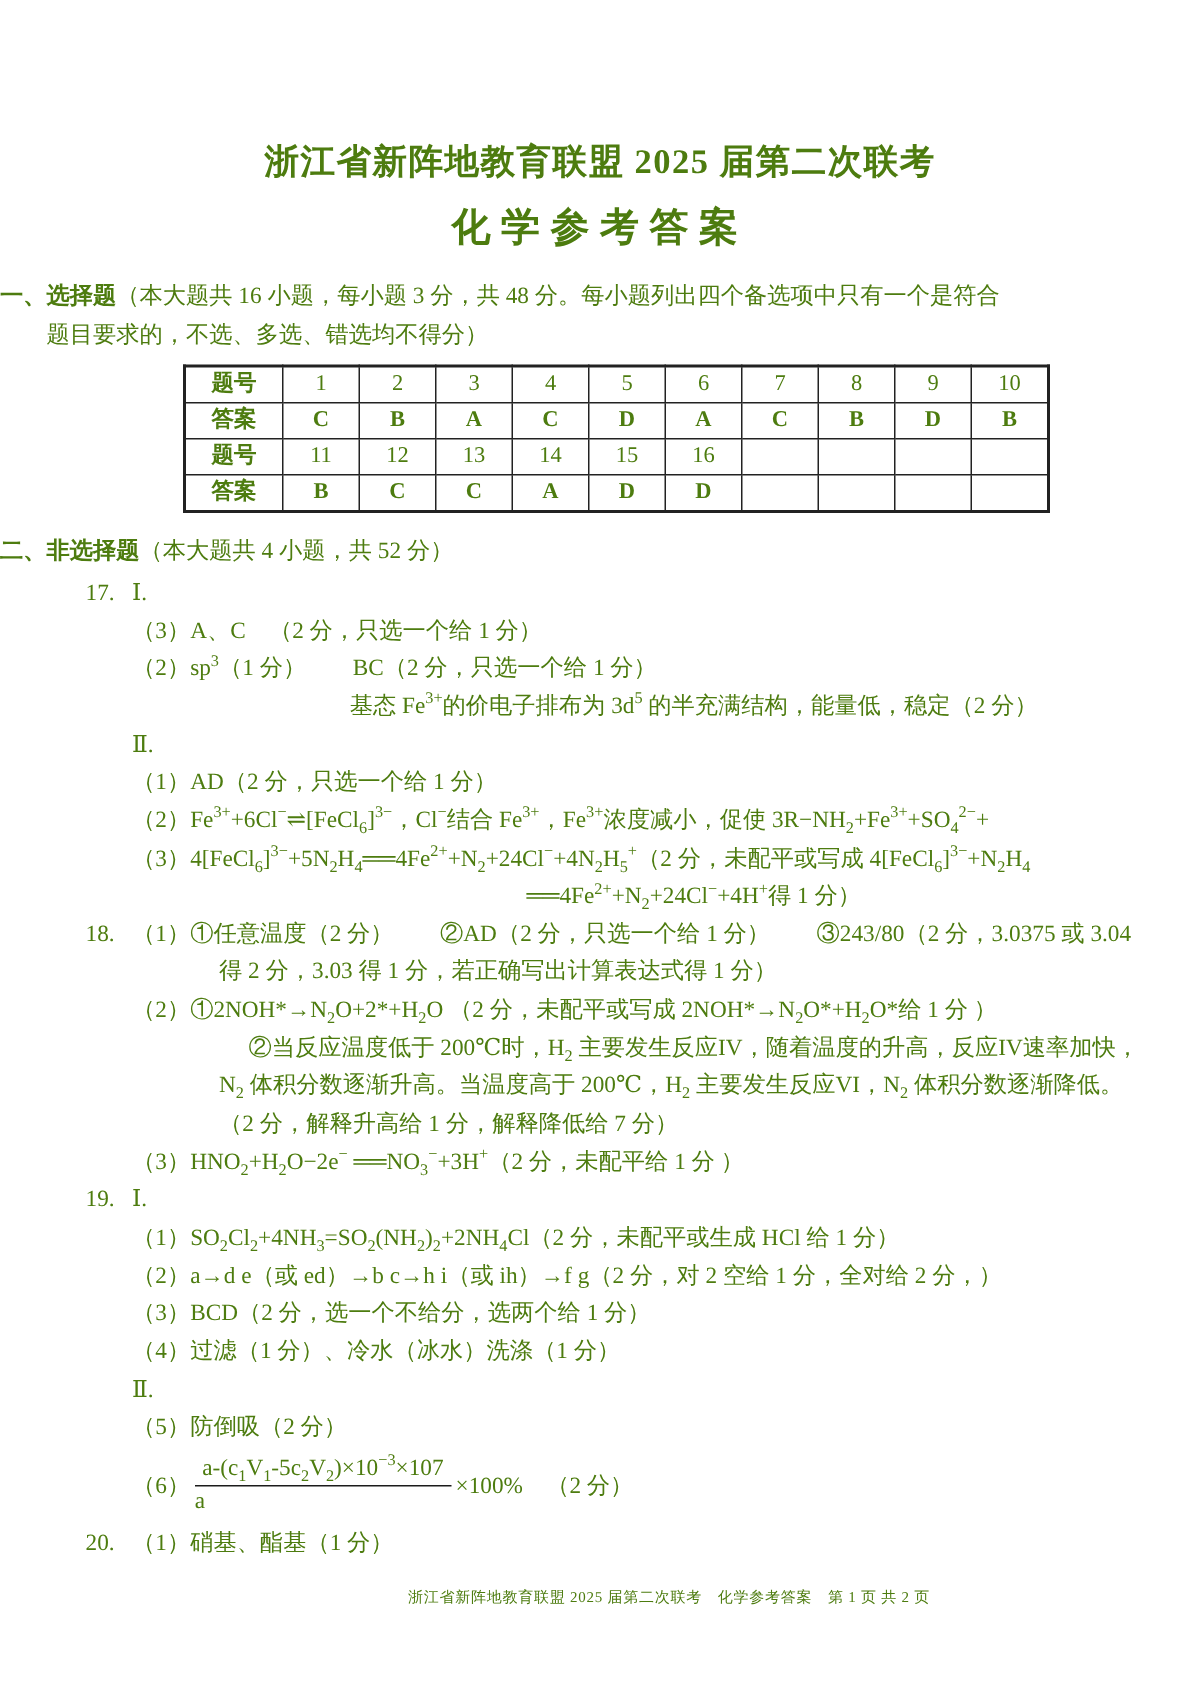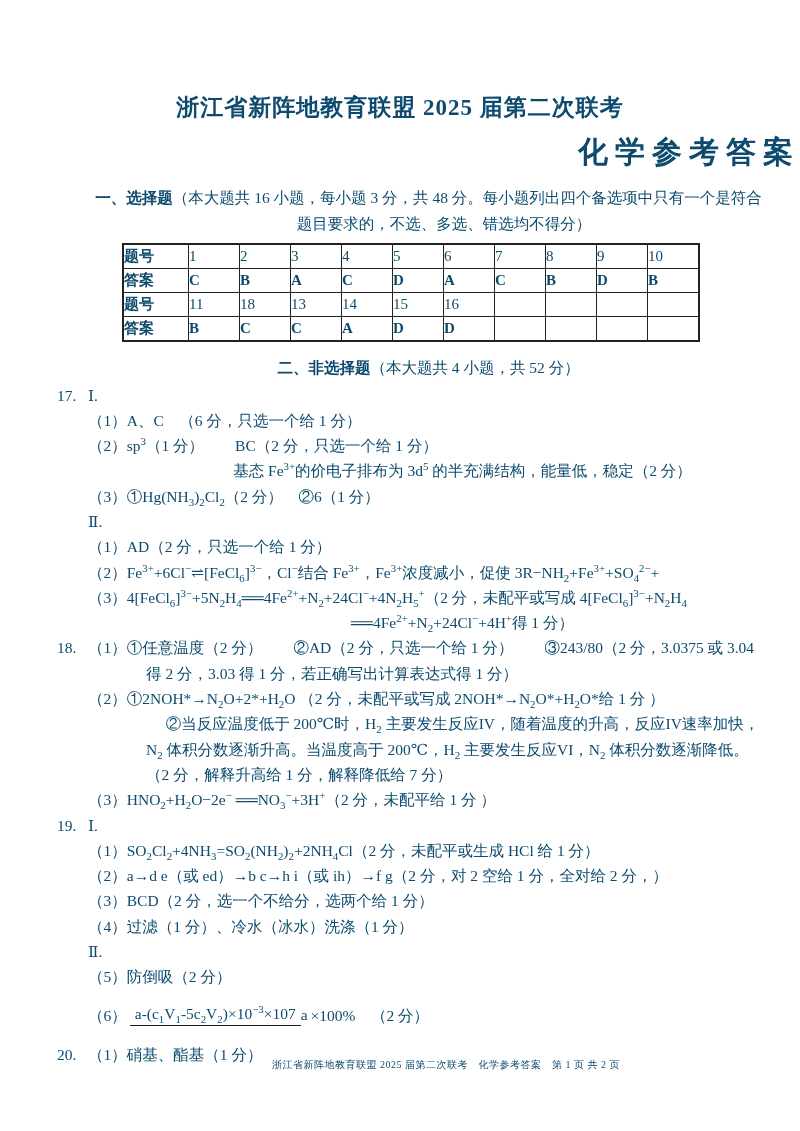--- a/index.html
+++ b/index.html
@@ -2,72 +2,72 @@
 <html><head>
 <meta charset="utf-8">
 <style>
   html,body{margin:0;padding:0;background:#ffffff;}
   .page{
     position:relative;
     width:800px;height:1131px;
     background:#ffffff;
     overflow:hidden;
     font-family:"Liberation Serif","DejaVu Serif",serif;
-    color:#0c4a6e;
+    color:#4d7c0f;
   }
   .title{
     margin:94px 0 0 0;
     text-align:center;
     font-size:23px;
     font-weight:bold;
     letter-spacing:1px;
     line-height:28px;
   }
   .subtitle{
     margin:12px 0 0 0;
-    text-align:right;
-    font-size:30px;
+    text-align:center;
+    font-size:26px;
     font-weight:bold;
     letter-spacing:7px;
     line-height:36px;
   }
-  .sec{margin-left:57px;font-size:15.5px;line-height:25.5px;white-space:nowrap;text-align:center;}
+  .sec{font-size:15.5px;line-height:25.5px;white-space:nowrap;}
   .sec1{margin-top:15px;}
   .sec1 .cont{margin-left:31px;}
   .sec2{margin-top:13px;}
   .b{font-weight:bold;}
   table.anstable{
     margin:7px 0 0 122px;
     border-collapse:collapse;
     border:2px solid #222;
     font-size:15px;
   }
   table.anstable td{
     border:1.5px solid #222;
     width:50px;height:23px;
-    text-align:left;vertical-align:middle;
+    text-align:center;vertical-align:middle;
     padding:0;line-height:1;
   }
   table.anstable td.hdr{width:64px;font-weight:bold;}
   table.anstable td.ans{font-weight:bold;}
   .answers{margin-top:2px;font-size:15.5px;}
   .line{
     position:relative;
     height:25.3px;line-height:25.3px;
     white-space:nowrap;
   }
   .i1{margin-left:88px;}
   .i2{margin-left:125px;text-align:center;}
   .i3{margin-left:146px;}
   .qlabel{position:absolute;left:-31px;width:31px;display:inline-block;}
   sub,sup{font-size:70%;line-height:0;}
   .ul{text-underline-offset:3px;}
   .frac-line{height:52px;display:flex;align-items:center;line-height:1.25;}
   .frac{
-    display:inline-flex;flex-direction:row;align-items:flex-start;
+    display:inline-flex;flex-direction:column;align-items:flex-start;
     margin:0 3px;line-height:1.2;
   }
   .fnum{display:block;border-bottom:1.5px solid #1b1b1b;padding:0 5px 2px;text-align:center;}
   .fden{display:block;padding-top:1px;text-align:center;}
   .footer{
     position:absolute;left:0;top:1058px;width:100%;
     text-align:center;font-size:10px;letter-spacing:.5px;margin-left:46px;
   }
 </style>
 </head>
@@ -106,21 +106,21 @@
           <td class="ans">D</td>
           <td class="ans">A</td>
           <td class="ans">C</td>
           <td class="ans">B</td>
           <td class="ans">D</td>
           <td class="ans">B</td>
         </tr>
         <tr>
           <td class="hdr">题号</td>
           <td>11</td>
-          <td>18</td>
+          <td>12</td>
           <td>13</td>
           <td>14</td>
           <td>15</td>
           <td>16</td>
           <td></td>
           <td></td>
           <td></td>
           <td></td>
         </tr>
         <tr>
@@ -136,24 +136,23 @@
           <td class="ans"></td>
           <td class="ans"></td>
         </tr>
       </tbody>
   </table>
 
   <div class="sec sec2"><span class="b">二、非选择题</span><span>（本大题共 4 小题，共 52 分）</span></div>
 
   <div class="answers">
       <div class="line i1"><span class="qlabel">17.</span><span class="txt">Ⅰ.</span></div>
-      <div class="line i1"><span class="txt">（1）A、C　（6 分，只选一个给 1 分）</span></div>
+      <div class="line i1"><span class="txt">（3）A、C　（2 分，只选一个给 1 分）</span></div>
       <div class="line i1"><span class="txt">（2）sp<sup>3</sup>（1 分）　　BC（2 分，只选一个给 1 分）</span></div>
       <div class="line i2"><span class="txt">基态 Fe<sup>3+</sup>的价电子排布为 3d<sup>5</sup> 的半充满结构，能量低，稳定（2 分）</span></div>
-      <div class="line i1"><span class="txt">（3）①Hg(NH<sub>3</sub>)<sub>2</sub>Cl<sub>2</sub>（2 分）　②6（1 分）</span></div>
       <div class="line i1"><span class="txt">Ⅱ.</span></div>
       <div class="line i1"><span class="txt">（1）AD（2 分，只选一个给 1 分）</span></div>
       <div class="line i1"><span class="txt">（2）Fe<sup>3+</sup>+6Cl<sup>−</sup>⇌[FeCl<sub>6</sub>]<sup>3−</sup>，Cl<sup>−</sup>结合 Fe<sup>3+</sup>，Fe<sup>3+</sup>浓度减小，促使 3R−NH<sub>2</sub>+Fe<sup>3+</sup>+SO<sub>4</sub><sup>2−</sup>+</span></div>
       <div class="line i1"><span class="txt">（3）4[FeCl<sub>6</sub>]<sup>3−</sup>+5N<sub>2</sub>H<sub>4</sub>══4Fe<sup>2+</sup>+N<sub>2</sub>+24Cl<sup>−</sup>+4N<sub>2</sub>H<sub>5</sub><sup>+</sup>（2 分，未配平或写成 4[FeCl<sub>6</sub>]<sup>3−</sup>+N<sub>2</sub>H<sub>4</sub></span></div>
       <div class="line i2"><span class="txt">══4Fe<sup>2+</sup>+N<sub>2</sub>+24Cl<sup>−</sup>+4H<sup>+</sup>得 1 分）</span></div>
       <div class="line i1"><span class="qlabel">18.</span><span class="txt">（1）①任意温度（2 分）　　②AD（2 分，只选一个给 1 分）　　③243/80（2 分，3.0375 或 3.04</span></div>
       <div class="line i3"><span class="txt">得 2 分，3.03 得 1 分，若正确写出计算表达式得 1 分）</span></div>
       <div class="line i1"><span class="txt">（2）①2NOH*→N<sub>2</sub>O+2*+H<sub>2</sub>O （2 分，未配平或写成 2NOH*→N<sub>2</sub>O*+H<sub>2</sub>O*给 1 分 ）</span></div>
       <div class="line i2"><span class="txt">②当反应温度低于 200℃时，H<sub>2</sub> 主要发生反应IV，随着温度的升高，反应IV速率加快，</span></div>
       <div class="line i3"><span class="txt">N<sub>2</sub> 体积分数逐渐升高。当温度高于 200℃，H<sub>2</sub> 主要发生反应VI，N<sub>2</sub> 体积分数逐渐降低。</span></div>

